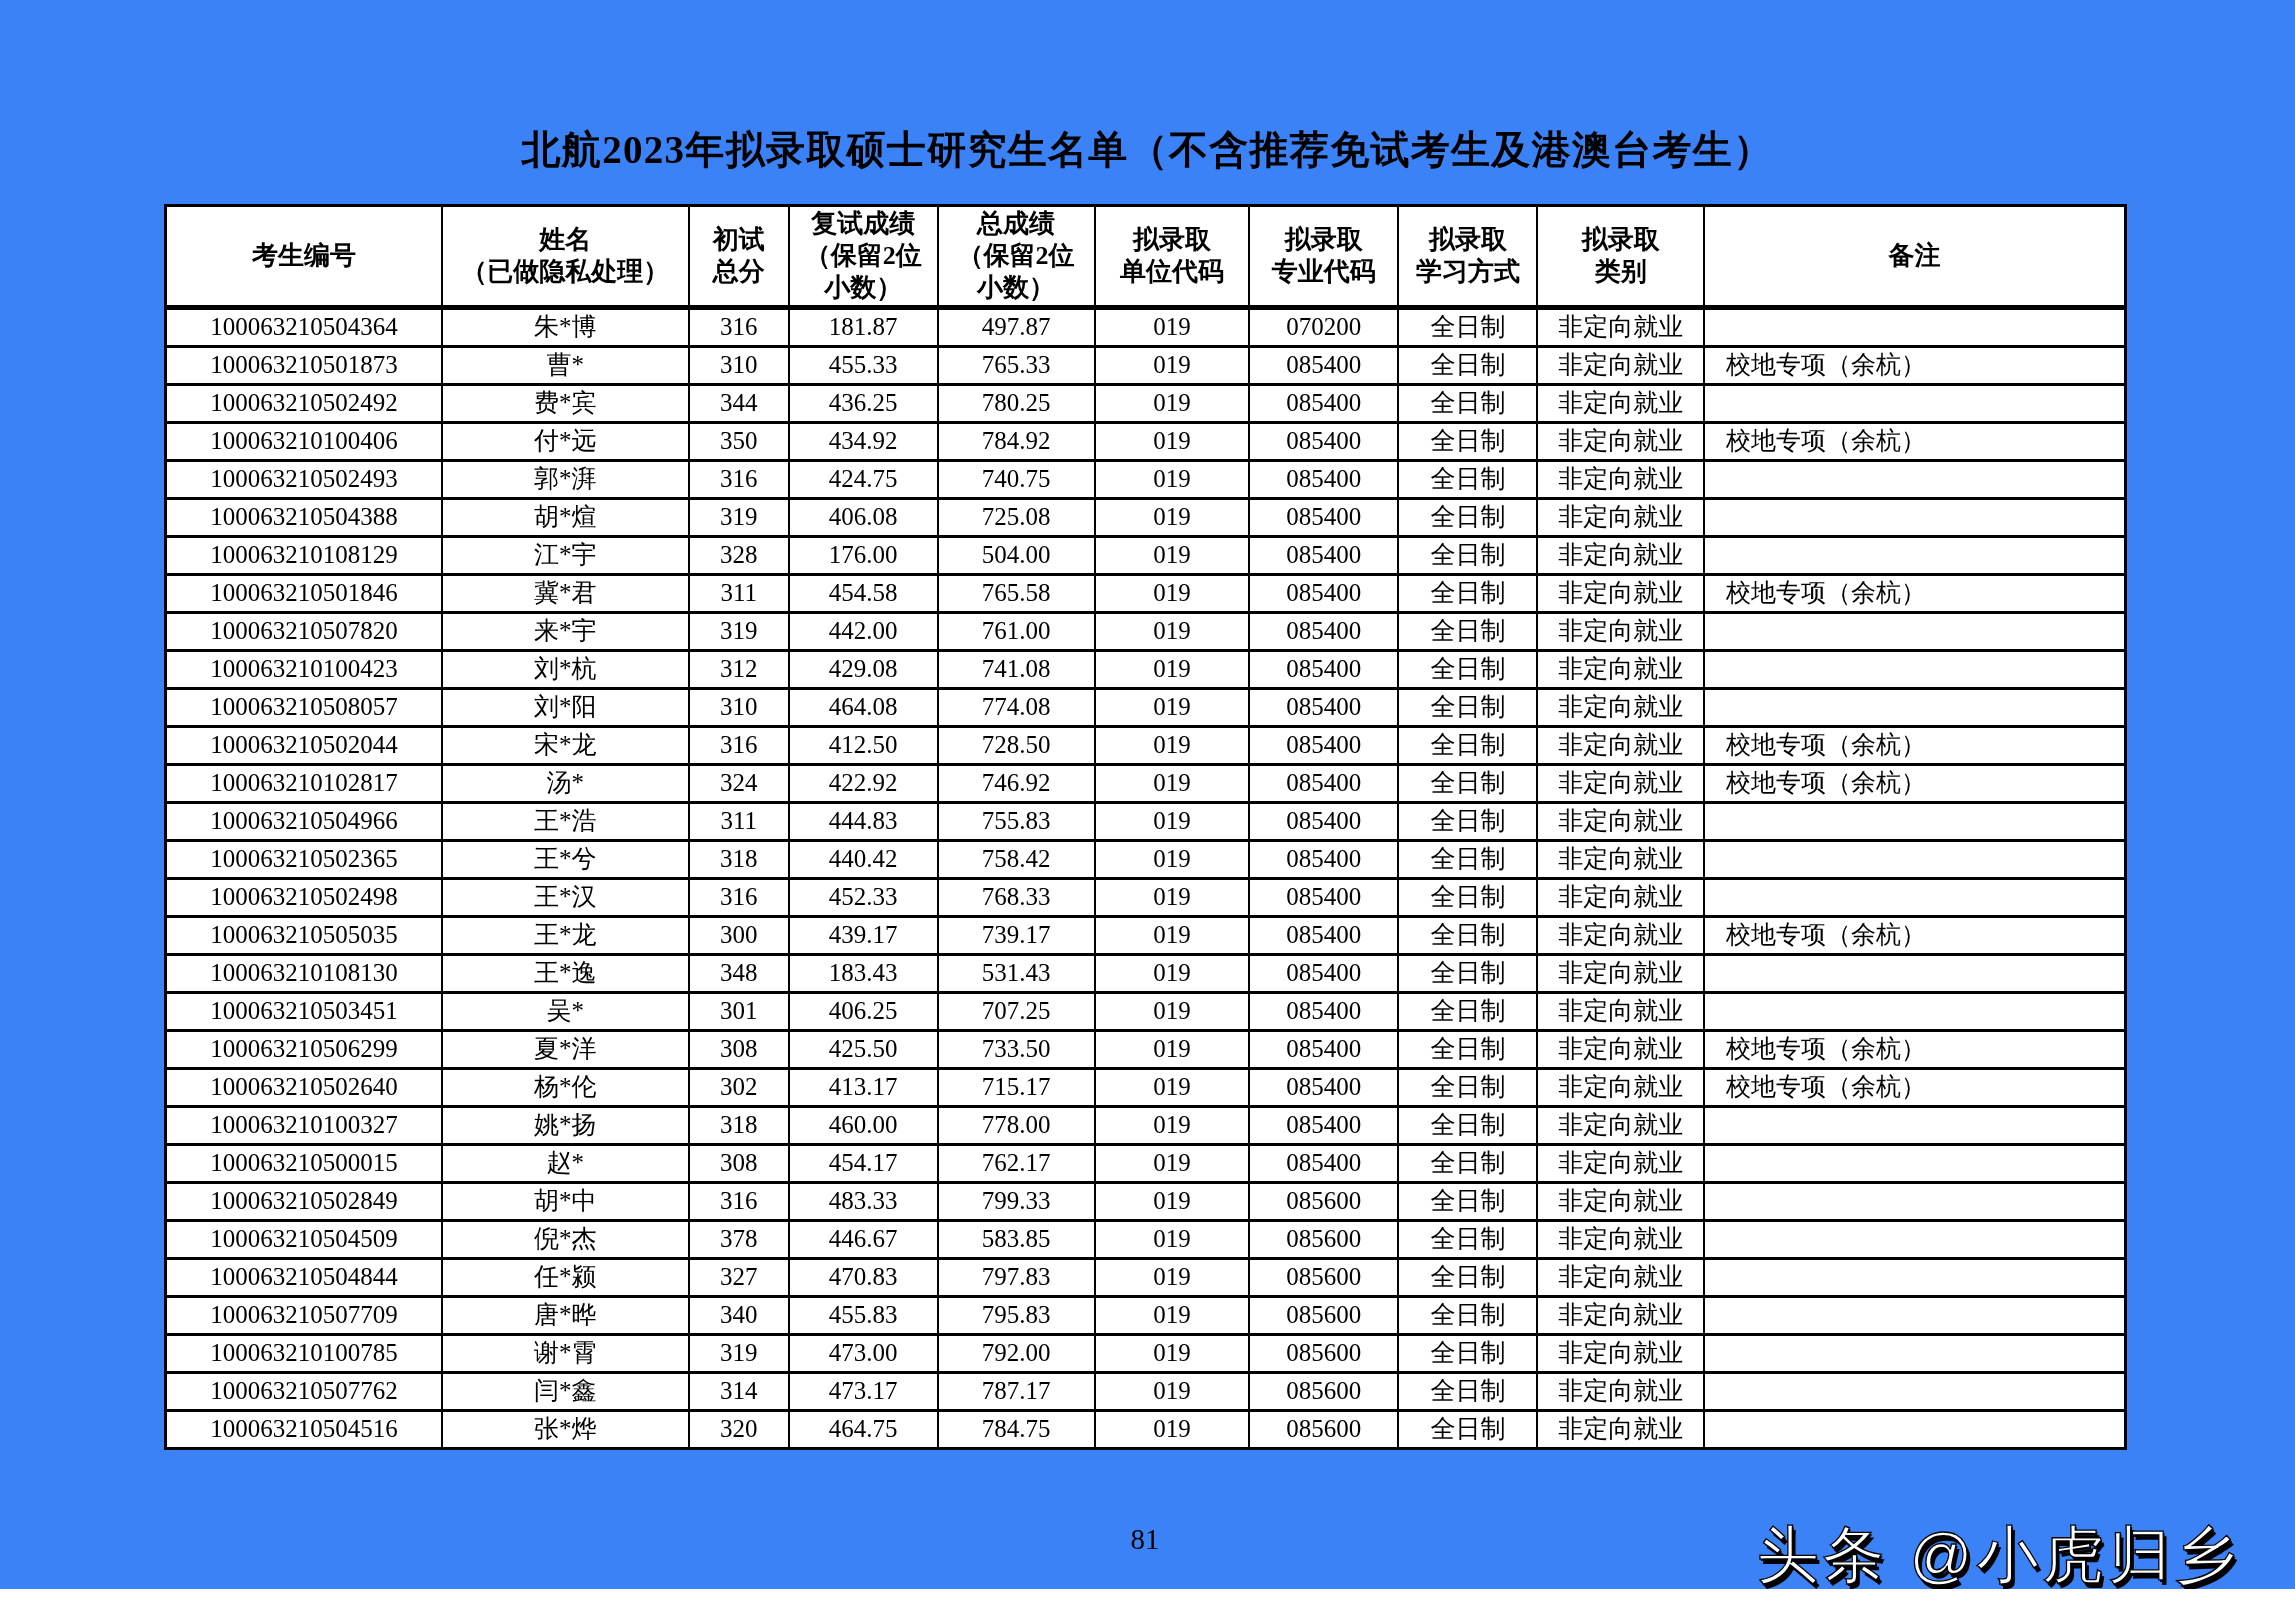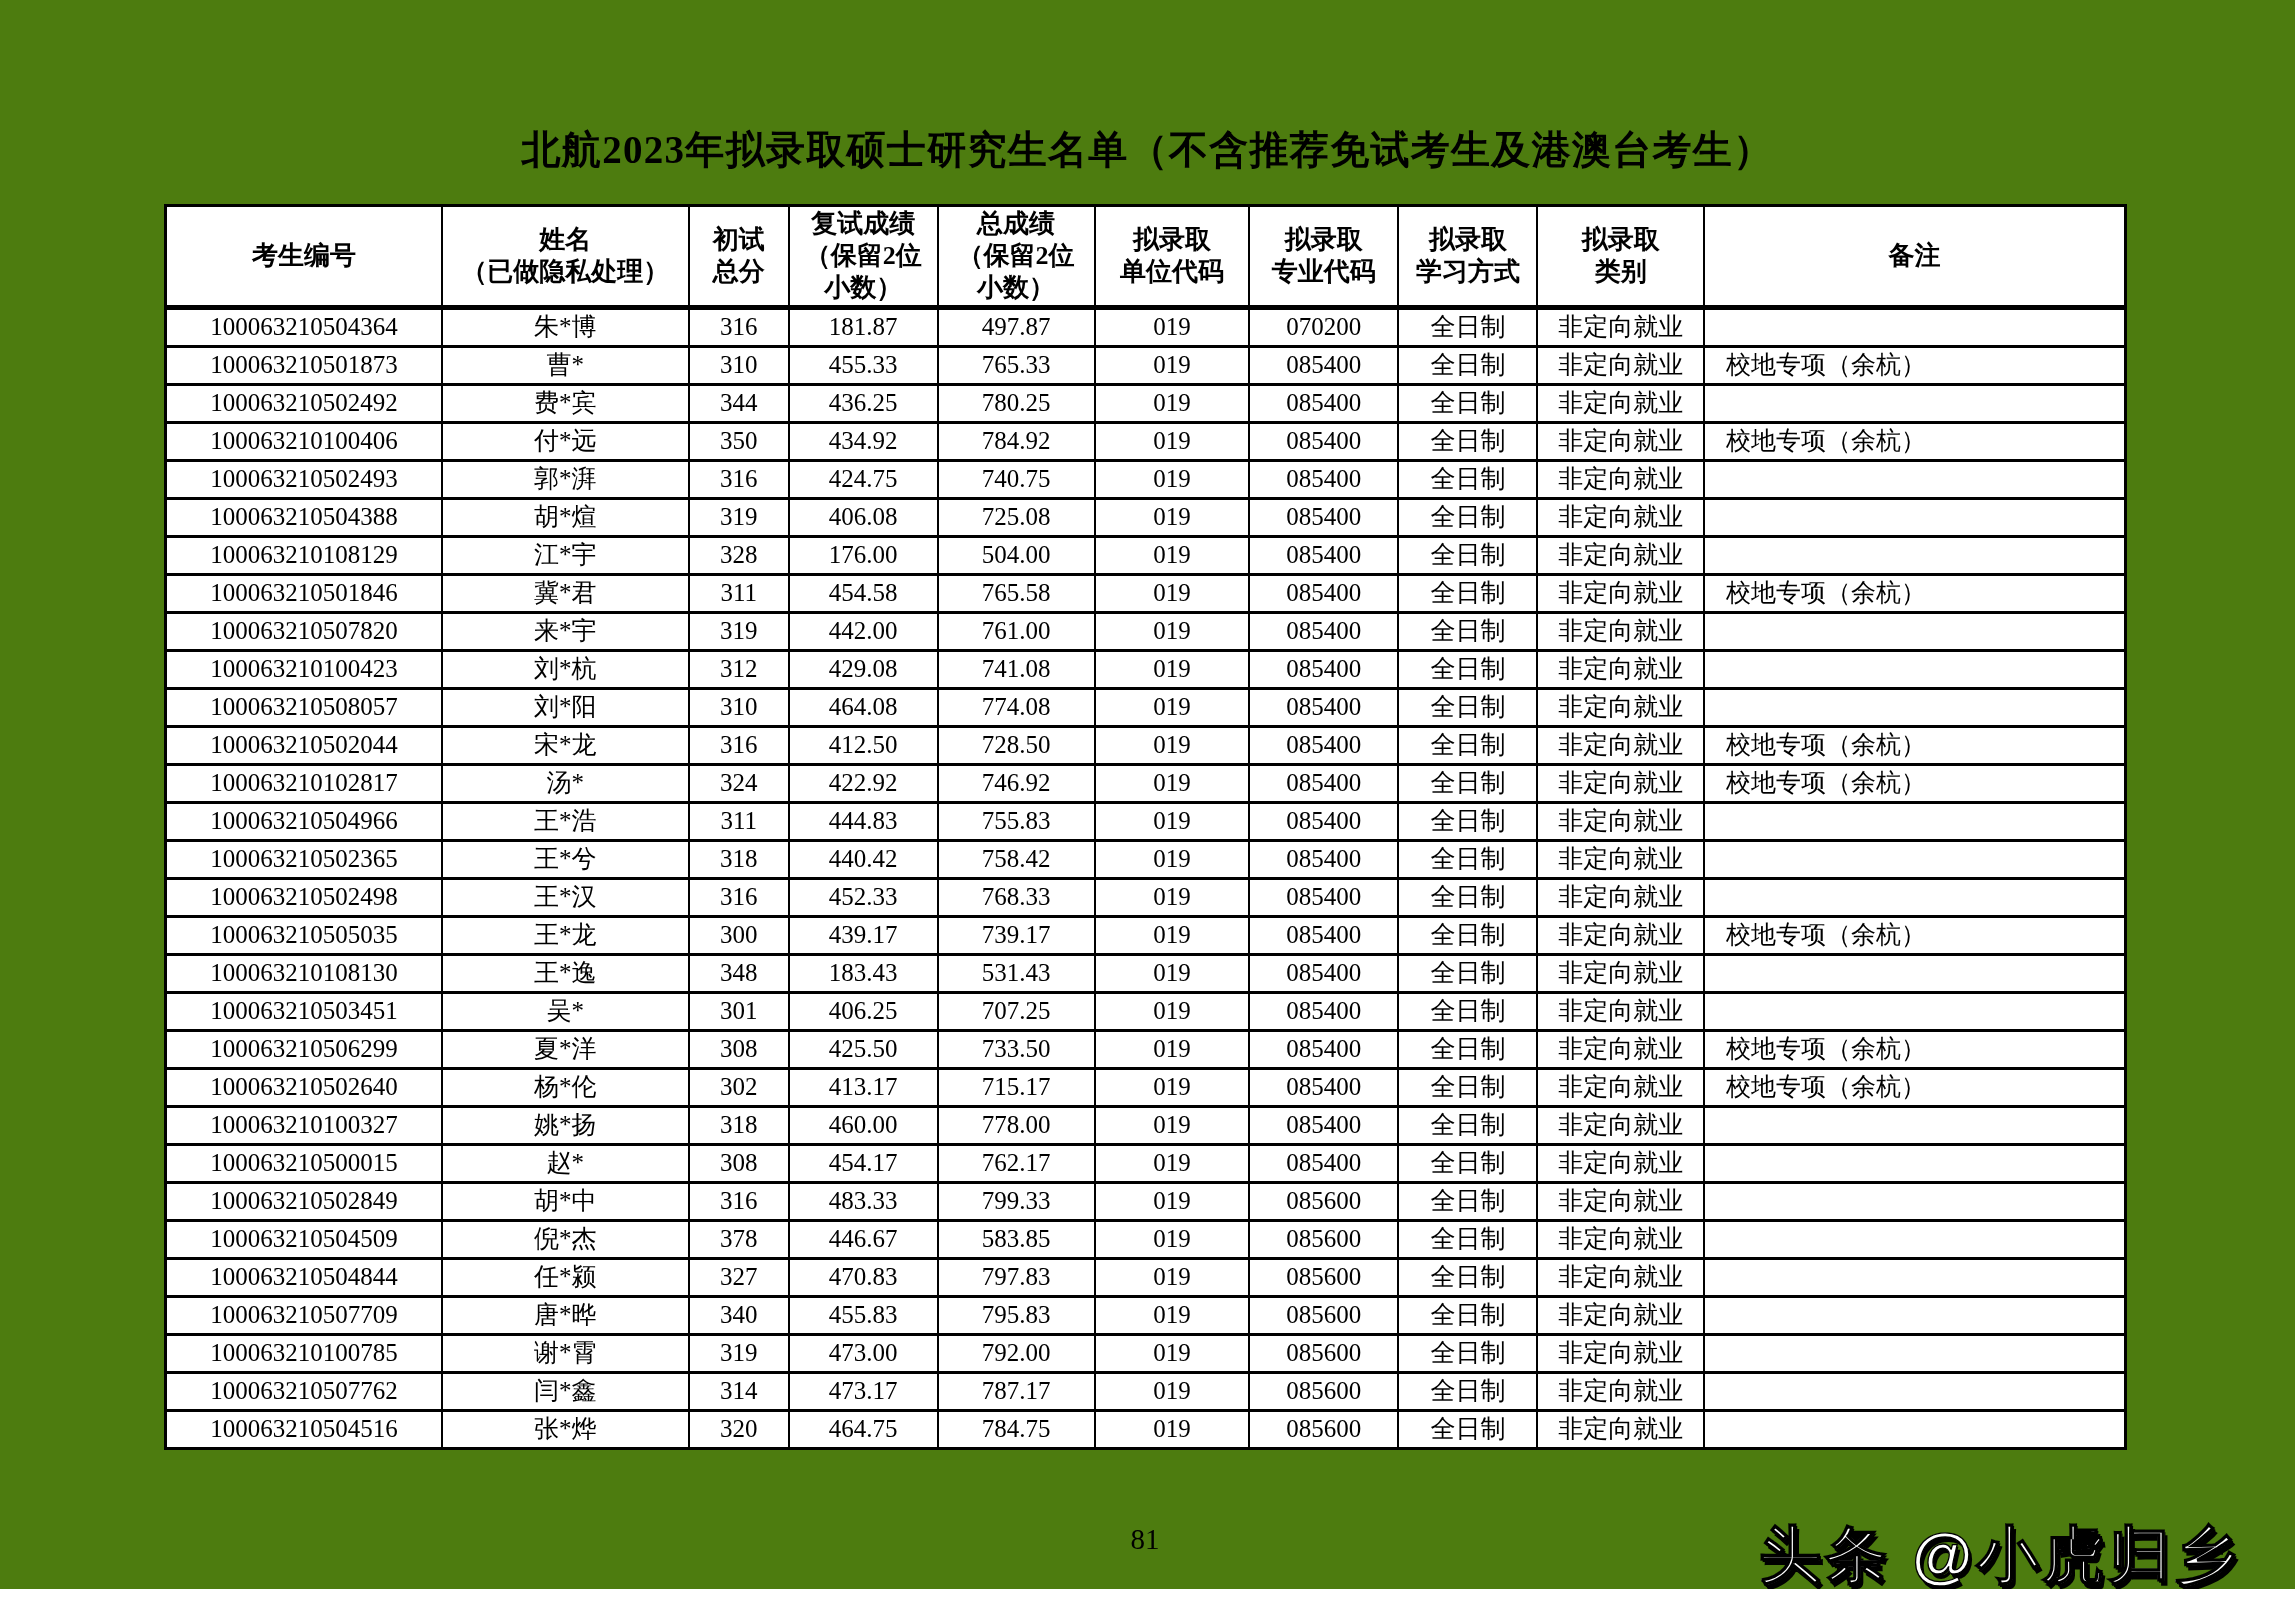--- a/index.html
+++ b/index.html
@@ -4,21 +4,21 @@
 <style>
   html, body {
     margin: 0;
     padding: 0;
     background: #ffffff;
   }
   .page {
     position: relative;
     width: 2295px;
     height: 1589px;
-    background: #4d7c0f;
+    background: #3b82f6;
     overflow: hidden;
     font-family: "Liberation Serif", "DejaVu Serif", serif;
     color: #000;
   }
   .doc-title {
     position: absolute;
     top: 123px;
     left: 0;
     width: 2295px;
     text-align: center;
@@ -70,21 +70,21 @@
     left: 3px;
     width: 2284px;
     text-align: center;
     font-size: 29px;
   }
   .watermark {
     position: absolute;
     top: 1513px;
     right: 55px;
     font-family: "Liberation Sans", "DejaVu Sans", sans-serif;
-    font-weight: bold;
+    font-weight: normal;
     font-size: 62px;
     letter-spacing: 3.9px;
     color: #ffffff;
     -webkit-text-stroke: 1.3px #000;
     text-shadow: 3.3px 4.6px 0 #000, 1.3px 2px 0 #000;
     white-space: nowrap;
   }
 </style>
 </head>
 <body>

